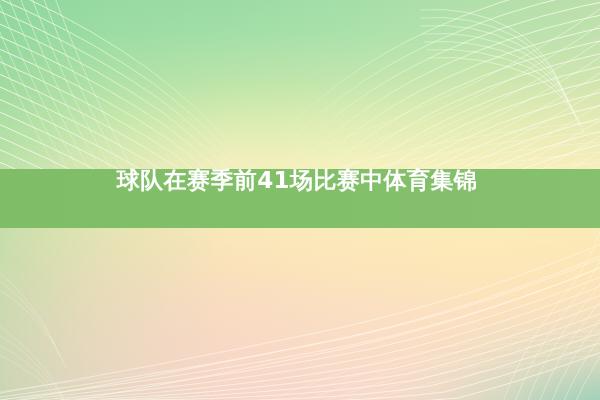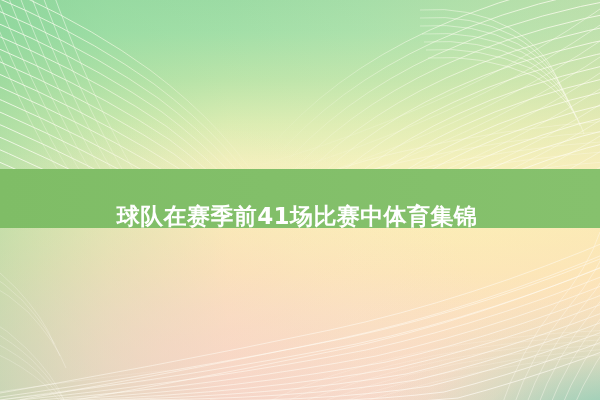--- a/index.html
+++ b/index.html
@@ -83,21 +83,21 @@
 
   
   .band {
     position: absolute;
     left: 0;
     top: 169px;
     width: 600px;
     height: 59px;
     background: linear-gradient(to right, #7fbd66 0%, #82bf69 45%, #86c16d 100%);
     display: flex;
-    align-items: flex-end;
+    align-items: flex-start;
     justify-content: center;
   }
   .band-text {
     color: #ffffff;
     font-size: 23px;
     font-weight: bold;
     letter-spacing: 0.4px;
     line-height: 1;
     white-space: nowrap;
     font-family: "DejaVu Sans", "Liberation Sans", sans-serif;

